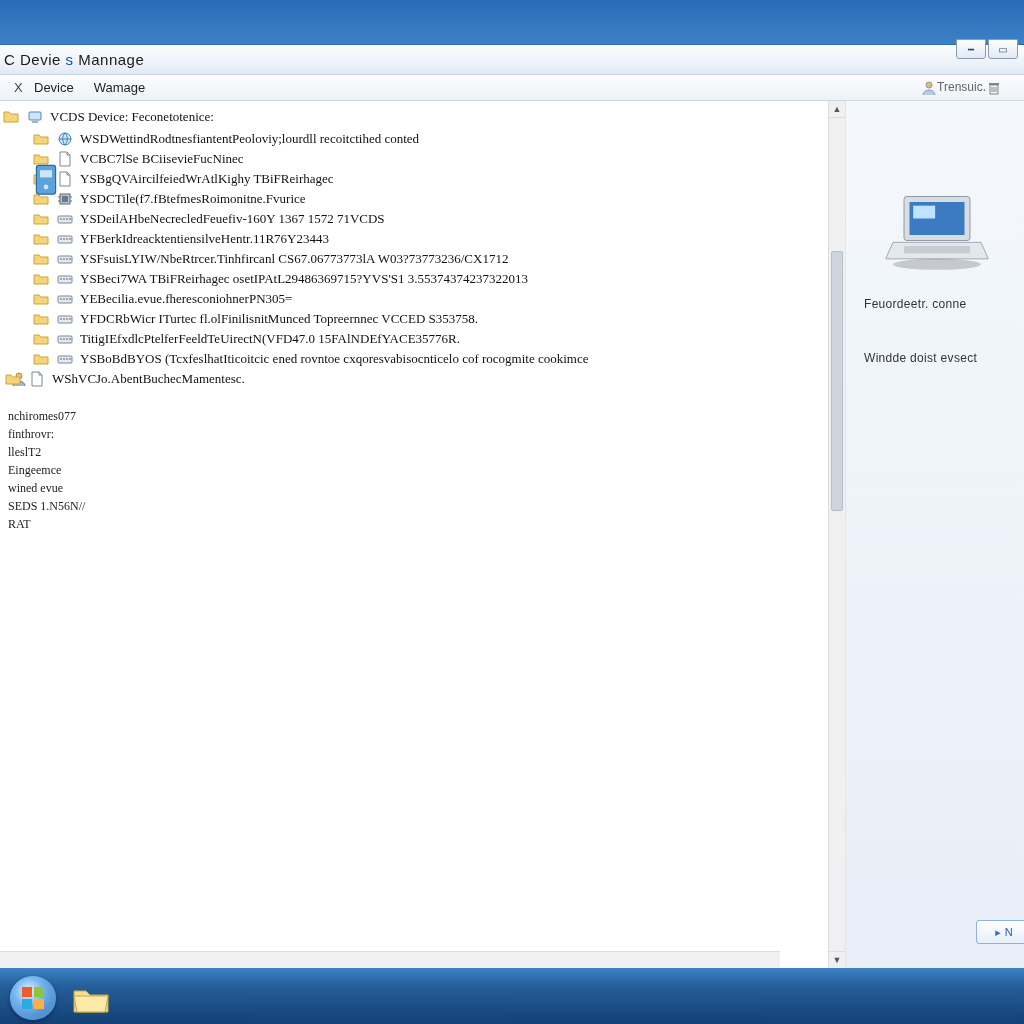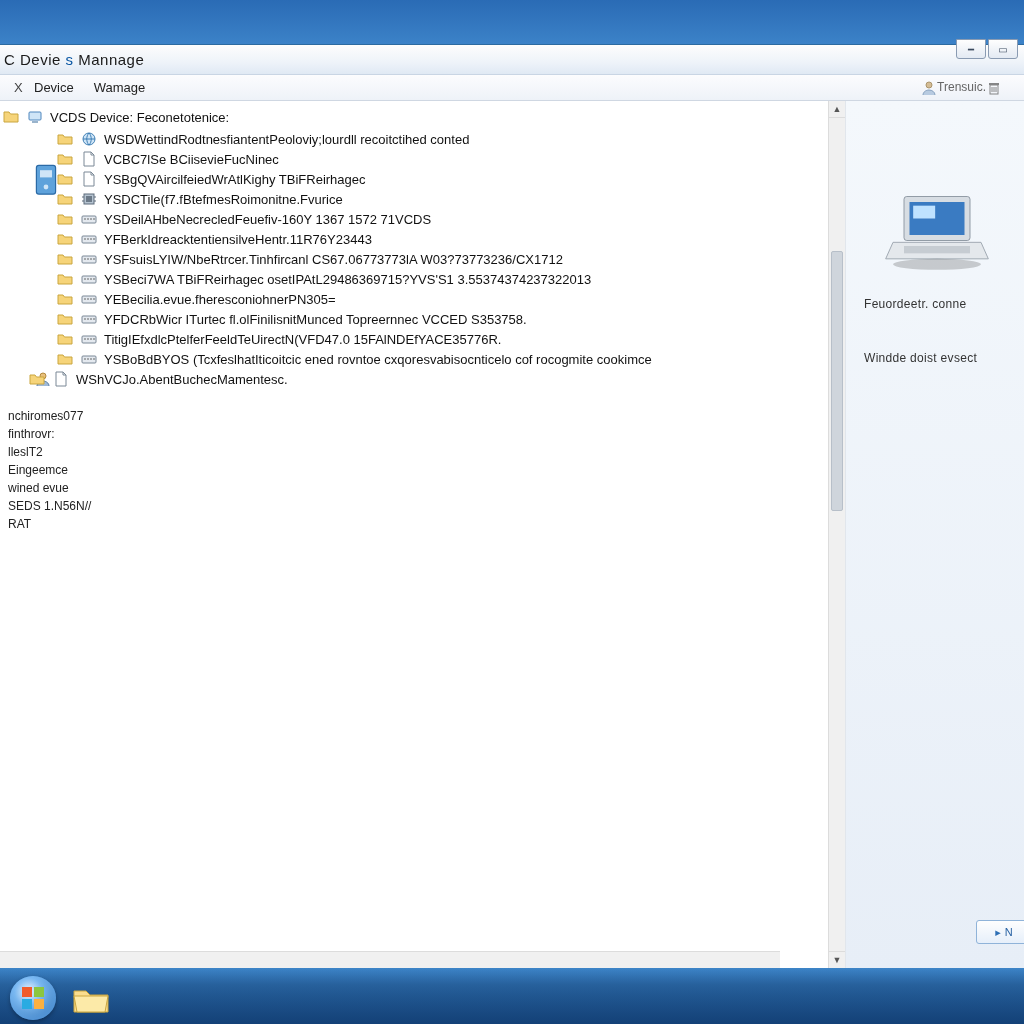--- a/index.html
+++ b/index.html
@@ -69,21 +69,21 @@
 }
 .scrollbar-v {
   position:absolute; right:0; top:0; bottom:0; width:17px;
   background:#f0f0f0; border-left:1px solid #dcdcdc;
 }
 .scrollbar-v .arrow { height:17px; background:#f0f0f0; display:flex;align-items:center;justify-content:center;font-size:9px;color:#555;border-bottom:1px solid #dcdcdc;}
 .scrollbar-v .arrow.bot{border-top:1px solid #dcdcdc;border-bottom:none;position:absolute;bottom:0;width:100%;}
 .scrollbar-v .thumb { position:absolute; left:2px; right:2px; top:150px; height:260px; background:#cfd5dc; border:1px solid #b7bfc9; border-radius:2px;}
 .tree-content { padding: 6px 0 0 0; }
 .tree-row { display:flex; align-items:center; height:20px; padding-left:4px; white-space:nowrap; font-size:13px; color:#111;}
-.indent0{padding-left:2px;} .indent2{padding-left:86px;}
+.indent0{padding-left:2px;} .indent2{padding-left:62px;}
 .sub-list{margin-top:2px;}
 .ico { width:18px; height:18px; margin-right:6px; display:inline-flex;align-items:center;justify-content:center; flex-shrink:0;}
 .ico svg{width:16px;height:16px;}
 .side-text-block{
   margin-top:18px; margin-left:0; font-size:12px; color:#222; line-height:18px;
 }
 .side-text-block div{padding-left:8px;}
 .right-pane {
   flex:1;
   background: linear-gradient(180deg,#f4f8fc,#e7eef7);
@@ -156,21 +156,21 @@
               <line x1="6" y1="7" x2="6" y2="12" stroke="#555"></line>
               <line x1="8" y1="7" x2="8" y2="12" stroke="#555"></line>
               <line x1="10" y1="7" x2="10" y2="12" stroke="#555"></line>
             </svg>
       </span>
     </div>
   </div>
 
   <div class="body-split">
     <div class="tree-pane">
-      <div class="tree-content" style="position: relative;">
+      <div class="tree-content" style="position: relative; font-family: Liberation Serif, serif;">
 
         <div class="tree-row indent0">
           <span class="ico">
             <svg viewBox="0 0 16 16">
                   <path d="M1 3h5l1.5 2H15v8H1z" fill="#f6d47a" stroke="#caa63f"></path>
                 </svg>
           </span>
           <span class="ico">
             <svg viewBox="0 0 16 16">
                   <rect x="2" y="3" width="12" height="8" rx="1" fill="#cfe5f7" stroke="#4e86bd"></rect>

